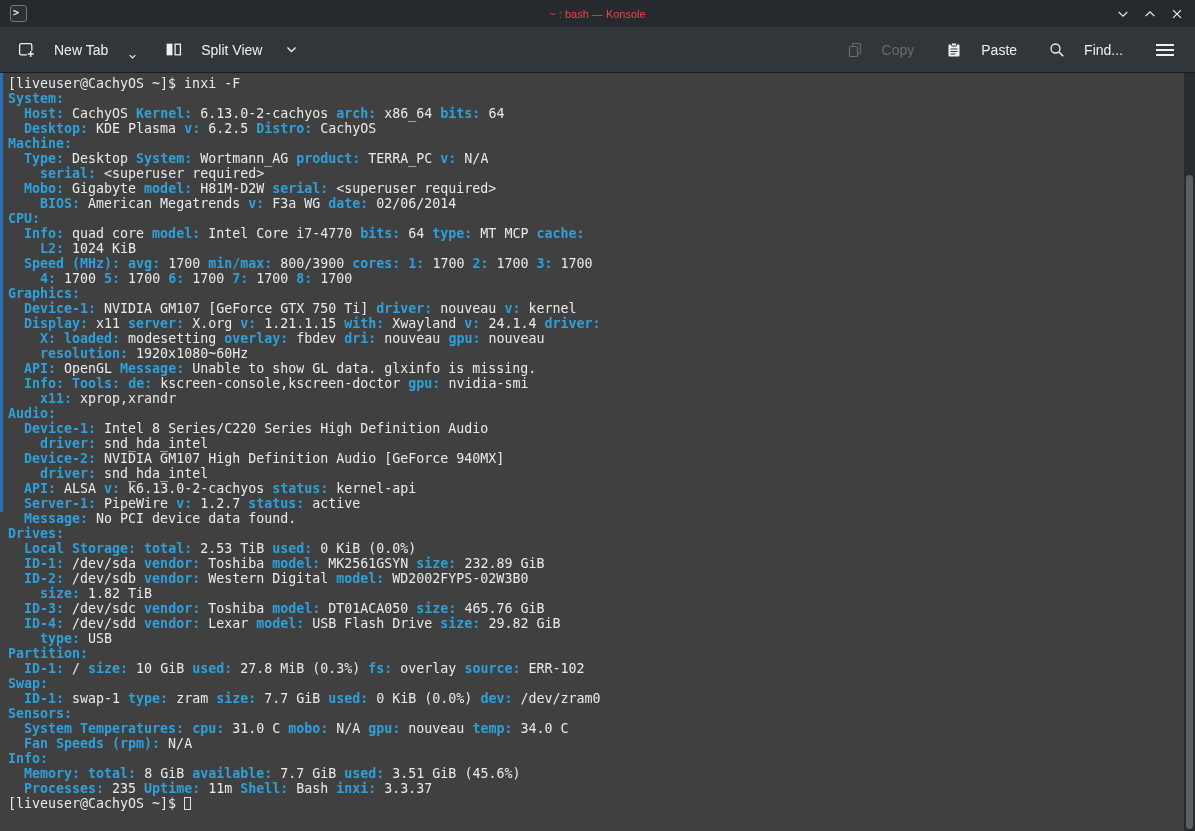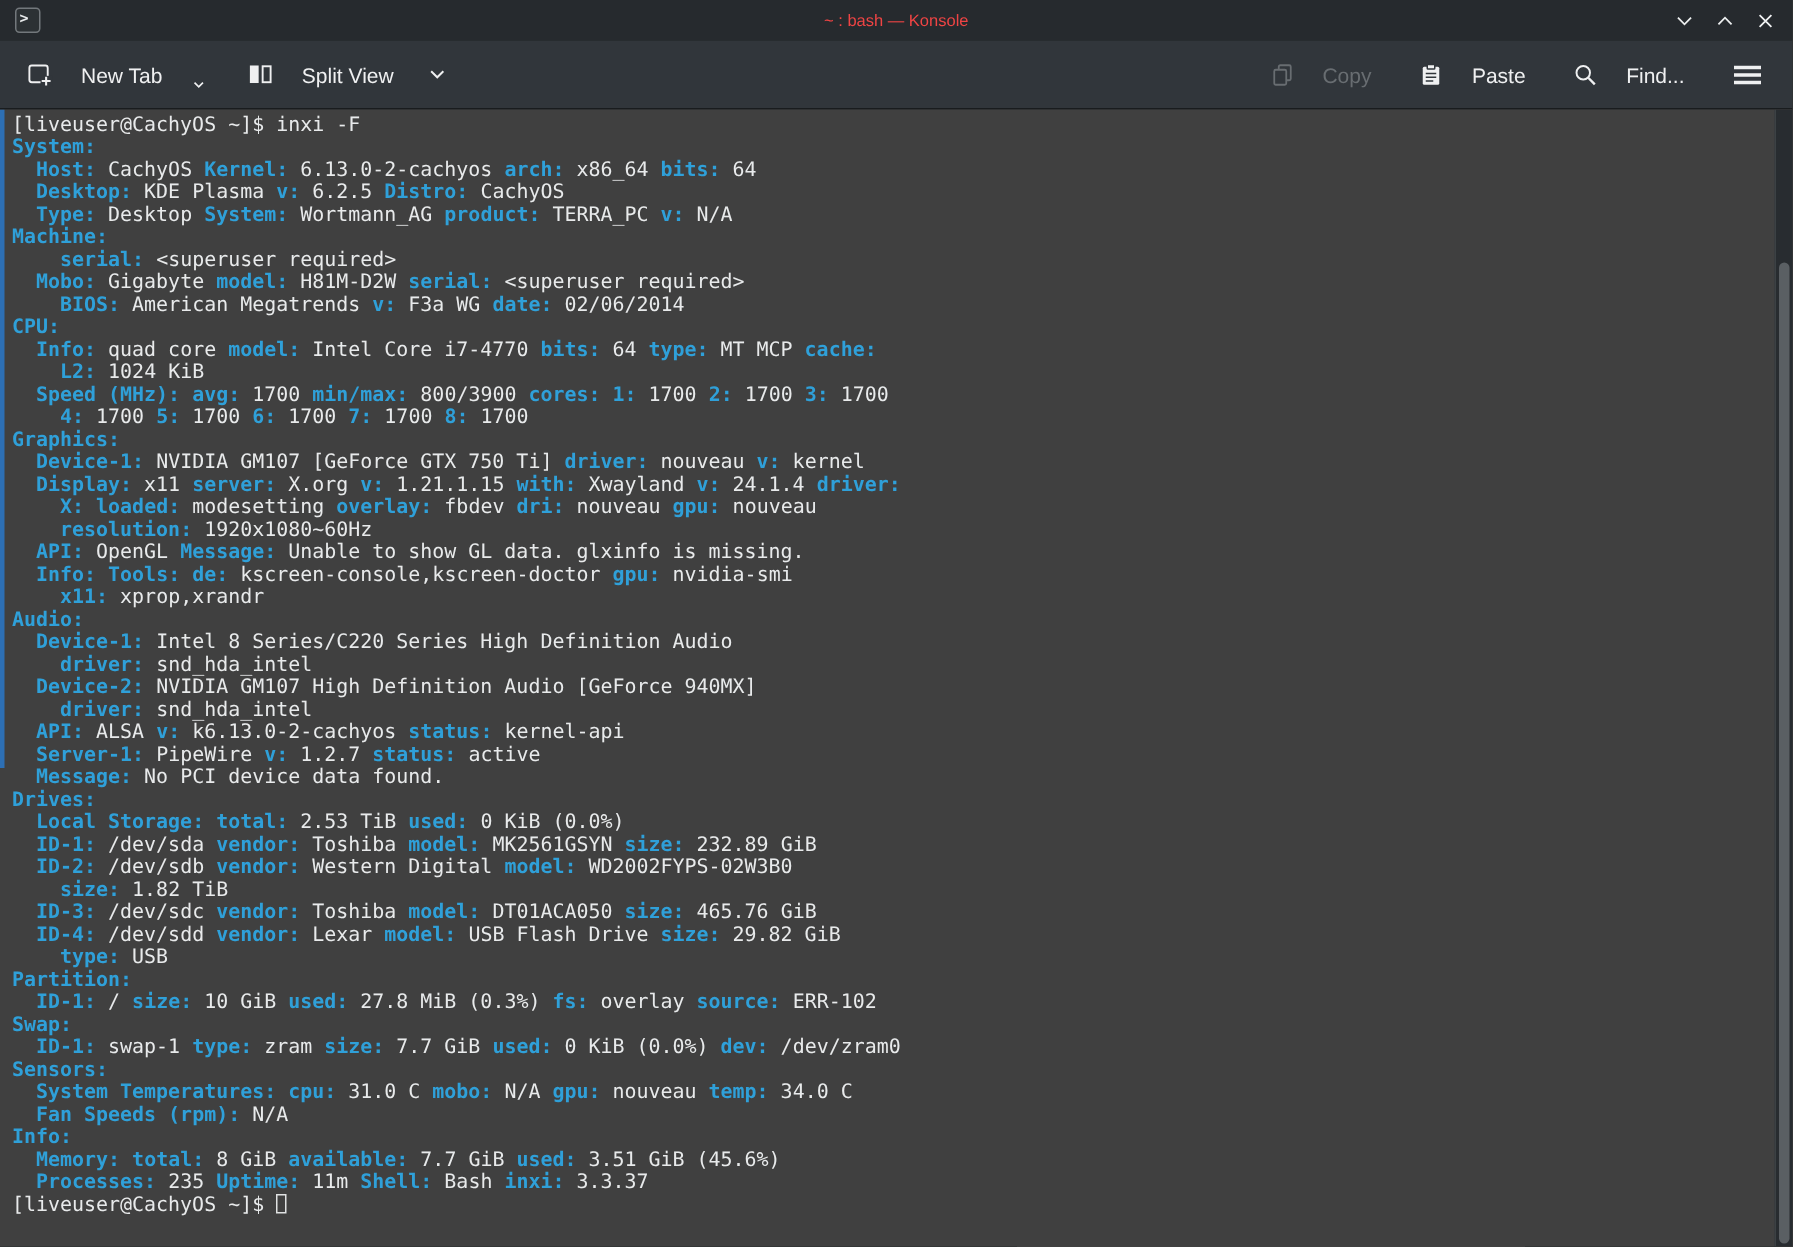--- a/index.html
+++ b/index.html
@@ -210,22 +210,22 @@
     </div>
   </div>
 
   <div class="terminal">
     <div class="highlight-strip"></div>
     <div class="term-text" id="term-lines">
         <div class="line"><span class="txt">[liveuser@CachyOS ~]$ inxi -F</span></div>
         <div class="line"><span class="key">System:</span></div>
         <div class="line"><span class="txt">  </span><span class="key">Host:</span><span class="txt"> CachyOS </span><span class="key">Kernel:</span><span class="txt"> 6.13.0-2-cachyos </span><span class="key">arch:</span><span class="txt"> x86_64 </span><span class="key">bits:</span><span class="txt"> 64</span></div>
         <div class="line"><span class="txt">  </span><span class="key">Desktop:</span><span class="txt"> KDE Plasma </span><span class="key">v:</span><span class="txt"> 6.2.5 </span><span class="key">Distro:</span><span class="txt"> CachyOS</span></div>
+        <div class="line"><span class="key">Machine:</span></div>
         <div class="line"><span class="txt">  </span><span class="key">Type:</span><span class="txt"> Desktop </span><span class="key">System:</span><span class="txt"> Wortmann_AG </span><span class="key">product:</span><span class="txt"> TERRA_PC </span><span class="key">v:</span><span class="txt"> N/A</span></div>
-        <div class="line"><span class="key">Machine:</span></div>
         <div class="line"><span class="txt">    </span><span class="key">serial:</span><span class="txt"> &lt;superuser required&gt;</span></div>
         <div class="line"><span class="txt">  </span><span class="key">Mobo:</span><span class="txt"> Gigabyte </span><span class="key">model:</span><span class="txt"> H81M-D2W </span><span class="key">serial:</span><span class="txt"> &lt;superuser required&gt;</span></div>
         <div class="line"><span class="txt">    </span><span class="key">BIOS:</span><span class="txt"> American Megatrends </span><span class="key">v:</span><span class="txt"> F3a WG </span><span class="key">date:</span><span class="txt"> 02/06/2014</span></div>
         <div class="line"><span class="key">CPU:</span></div>
         <div class="line"><span class="txt">  </span><span class="key">Info:</span><span class="txt"> quad core </span><span class="key">model:</span><span class="txt"> Intel Core i7-4770 </span><span class="key">bits:</span><span class="txt"> 64 </span><span class="key">type:</span><span class="txt"> MT MCP </span><span class="key">cache:</span></div>
         <div class="line"><span class="txt">    </span><span class="key">L2:</span><span class="txt"> 1024 KiB</span></div>
         <div class="line"><span class="txt">  </span><span class="key">Speed (MHz):</span><span class="txt"> </span><span class="key">avg:</span><span class="txt"> 1700 </span><span class="key">min/max:</span><span class="txt"> 800/3900 </span><span class="key">cores:</span><span class="txt"> </span><span class="key">1:</span><span class="txt"> 1700 </span><span class="key">2:</span><span class="txt"> 1700 </span><span class="key">3:</span><span class="txt"> 1700</span></div>
         <div class="line"><span class="txt">    </span><span class="key">4:</span><span class="txt"> 1700 </span><span class="key">5:</span><span class="txt"> 1700 </span><span class="key">6:</span><span class="txt"> 1700 </span><span class="key">7:</span><span class="txt"> 1700 </span><span class="key">8:</span><span class="txt"> 1700</span></div>
         <div class="line"><span class="key">Graphics:</span></div>
         <div class="line"><span class="txt">  </span><span class="key">Device-1:</span><span class="txt"> NVIDIA GM107 [GeForce GTX 750 Ti] </span><span class="key">driver:</span><span class="txt"> nouveau </span><span class="key">v:</span><span class="txt"> kernel</span></div>

